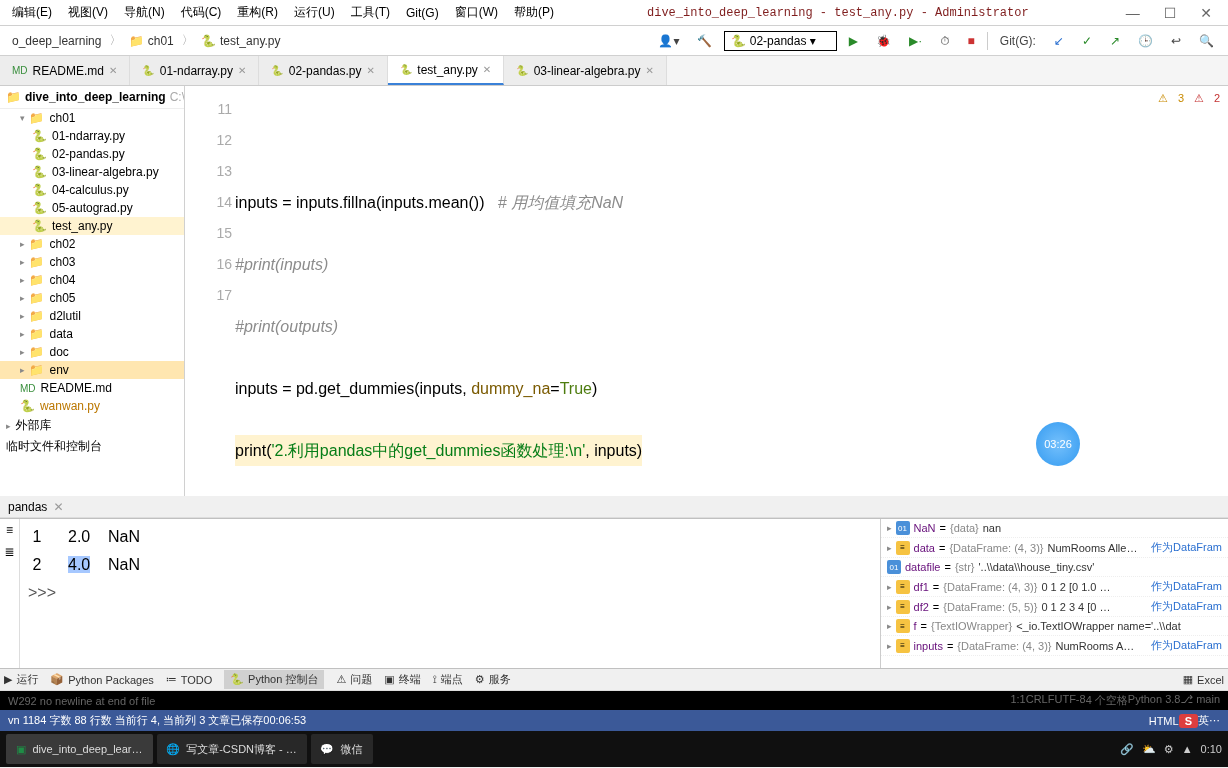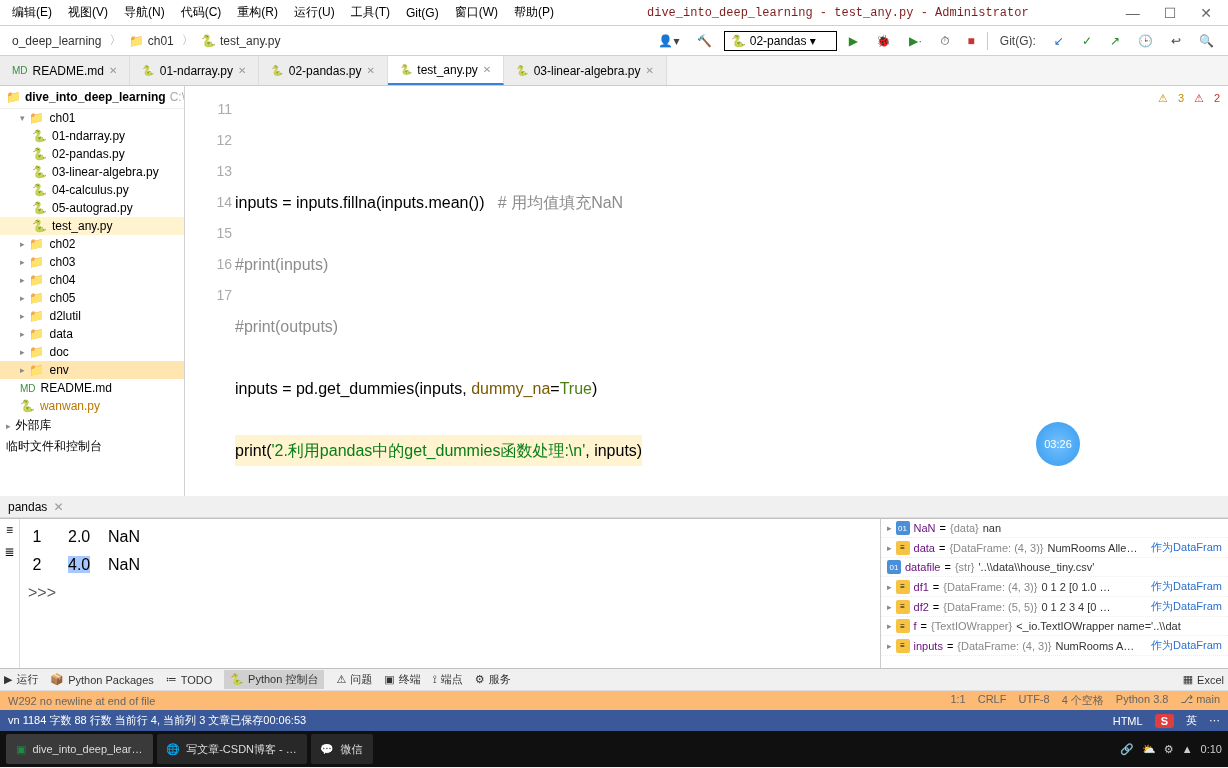--- a/index.html
+++ b/index.html
@@ -30,21 +30,21 @@
 .tree-item.nested { padding-left: 32px; }
 .tree-item.selected { background: #fff3d0; }
 .folder-icon { color: #8a8a8a; }
 .folder-icon.open { color: #f6c342; }
 .editor { flex: 1; background: #fff; font-family: "JetBrains Mono", Consolas, monospace; font-size: 16px; position: relative; }
 .gutter { position: absolute; left: 7px; top: 0; width: 40px; text-align: right; color: #aaa; padding-top: 8px; line-height: 31px; font-size: 14px; }
 .code { position: absolute; left: 50px; top: 8px; line-height: 31px; white-space: pre; }
 .code .c-ident { color: #000; }
 .code .c-num { color: #1750eb; }
 .code .c-str { color: #067d17; }
-.code .c-com { color: #8c8c8c; }
+.code .c-com { color: #8c8c8c; font-style: italic; }
 .code .c-kw { color: #4d7c0f; }
 .code .c-fn { color: #7a5a00; }
 .code .highlight { background: #fff3d0; }
 .editor-right { position: absolute; right: 8px; top: 6px; display: flex; gap: 10px; font-size: 11px; color: #999; }
 .warn { color: #c88a00; }
 .err { color: #c43232; }
 .timer-badge { position: absolute; right: 148px; bottom: 30px; width: 44px; height: 44px; border-radius: 50%; background: radial-gradient(circle,#74c0fc,#339af0); color: #fff; display: flex; align-items: center; justify-content: center; font-size: 11px; }
 .bottom-panel { display: flex; height: 150px; background: #fff; border-top: 1px solid #c0c0c0; }
 .console-tabs { height: 22px; border-bottom: 1px solid #ddd; padding: 2px 8px; display: flex; align-items: center; gap: 6px; }
 .console-left { width: 860px; font-family: Consolas, monospace; font-size: 16px; padding: 4px 8px; line-height: 28px; }
@@ -55,24 +55,24 @@
 .var-row { padding: 2px 6px; border-bottom: 1px dotted #eee; display: flex; align-items: center; gap: 4px; }
 .var-icon { width: 14px; height: 14px; display: inline-flex; align-items: center; justify-content: center; background: #f6c342; color: #000; font-size: 8px; border-radius: 2px; }
 .var-icon.df { background: #f6c342; }
 .var-icon.abc { background: #4a90d9; color: #fff; }
 .var-name { color: #660e7a; }
 .var-val { color: #333; }
 .var-info { color: #888; }
 .var-link { color: #2a6fd0; margin-left: auto; }
 .toolbar-bottom { height: 22px; background: #f0f0f0; border-top: 1px solid #c0c0c0; display: flex; align-items: center; padding: 0 4px; gap: 12px; font-size: 11px; }
 .tb-item { display: flex; align-items: center; gap: 4px; cursor: pointer; color: #333; }
-.status { height: 20px; background: #fdba74; border-top: 1px solid #ddd; padding: 0 8px; display: flex; align-items: center; font-size: 11px; color: #666; }
-.status-right { margin-left: auto; display: flex; gap: 12px; }
+.status { height: 20px; background: #000000; border-top: 1px solid #ddd; padding: 0 8px; display: flex; align-items: center; font-size: 11px; color: #666; }
+.status-right { margin-left: auto; display: flex; }
 .status2 { height: 21px; background: #3b5998; color: #fff; display: flex; align-items: center; padding: 0 8px; font-size: 11px; }
-.status2-right { margin-left: auto; display: flex; gap: 12px; align-items: center; }
+.status2-right { margin-left: auto; display: flex; align-items: center; }
 .ime { background: #de3e3e; color:#fff; padding: 1px 6px; border-radius: 3px; font-weight: bold; }
 .taskbar { height: 36px; background: #101010; display: flex; align-items: center; padding: 0 6px; gap: 4px; }
 .task-item { height: 30px; padding: 2px 10px; background: #282828; color: #ddd; display: flex; align-items: center; gap: 6px; font-size: 11px; border-radius: 2px; cursor: pointer; }
 .task-item.active { background: #3a3a3a; }
 .tray { margin-left: auto; display: flex; align-items: center; gap: 8px; color: #ccc; font-size: 11px; }
 .chev { color: #888; font-size: 9px; }
 .sep-v { width:1px; height:18px; background:#ccc; }
 </style>
 </head>
 <body>

